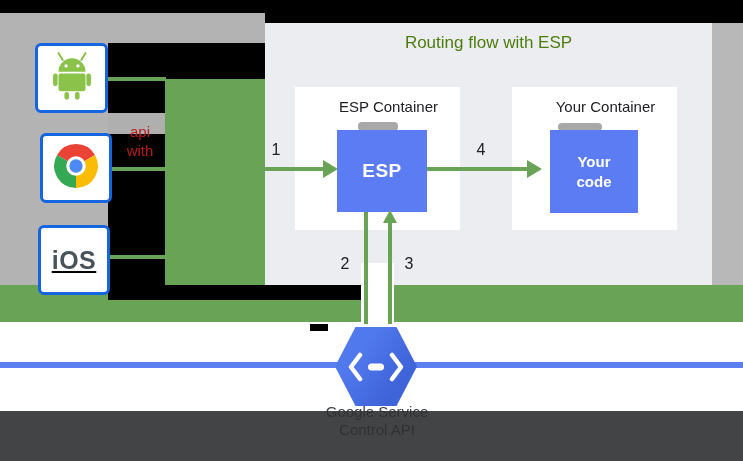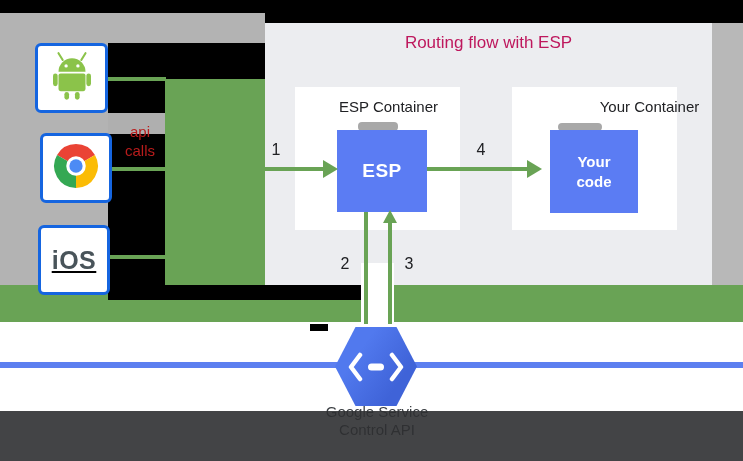--- a/index.html
+++ b/index.html
@@ -35,27 +35,27 @@
   #line-chrome{left:110px;top:167px;width:56px;}
   #line-ios{left:106px;top:255px;width:60px;}
 
   
   .api-label{left:114px;width:52px;text-align:center;font-size:15px;color:#b91c1c;z-index:4;}
   #api-l1{top:123px;}
   #api-l2{top:142px;}
 
   
   #panel{left:265px;top:23px;width:447px;height:262px;background:#ecedf0;z-index:2;}
-  #panel-title{left:265px;top:33px;width:447px;text-align:center;font-size:17px;color:#be185d;z-index:4;}
+  #panel-title{left:265px;top:33px;width:447px;text-align:center;font-size:17px;color:#4d7c0f;z-index:4;}
   .container-box{background:#ffffff;z-index:3;}
   #esp-container{left:295px;top:87px;width:165px;height:143px;}
   #your-container{left:512px;top:87px;width:165px;height:143px;}
   .container-label{top:98px;width:187px;text-align:center;font-size:15px;color:#202124;z-index:4;}
   #esp-container-label{left:295px;}
-  #your-container-label{left:512px;padding-left:44px;}
+  #your-container-label{left:512px;}
   .pill{background:#a8a8a8;border-radius:4px;z-index:3;}
   #pill-esp{left:358px;top:122px;width:40px;height:9px;}
   #pill-your{left:558px;top:123px;width:44px;height:8px;}
   .blue-box{background:#5b7cf3;z-index:4;display:flex;align-items:center;justify-content:center;
     color:#ffffff;font-weight:bold;text-align:center;}
   #esp-box{left:337px;top:130px;width:90px;height:82px;font-size:19px;letter-spacing:0.5px;}
   #your-code-box{left:550px;top:130px;width:88px;height:83px;font-size:15px;line-height:1.3;}
 
   
   .step-num{width:18px;text-align:center;font-size:16px;color:#202124;z-index:6;}
@@ -136,21 +136,21 @@
         <circle cx="32" cy="32" r="8.5" fill="#4C8BF5"></circle>
       </svg>
     </span>
   </div>
 
   <div class="abs client-box" id="box-ios">
     <span id="ios-label">iOS</span>
   </div>
 
   <div class="abs api-label" id="api-l1">api</div>
-  <div class="abs api-label" id="api-l2">calls</div>
+  <div class="abs api-label" id="api-l2">with</div>
 
   <div class="abs" id="panel"></div>
   <div class="abs" id="panel-title">Routing flow with ESP</div>
 
   <div class="abs container-box" id="esp-container"></div>
   <div class="abs container-box" id="your-container"></div>
   <div class="abs container-label" id="esp-container-label">ESP Container</div>
   <div class="abs container-label" id="your-container-label">Your Container</div>
 
   <div class="abs pill" id="pill-esp"></div>

